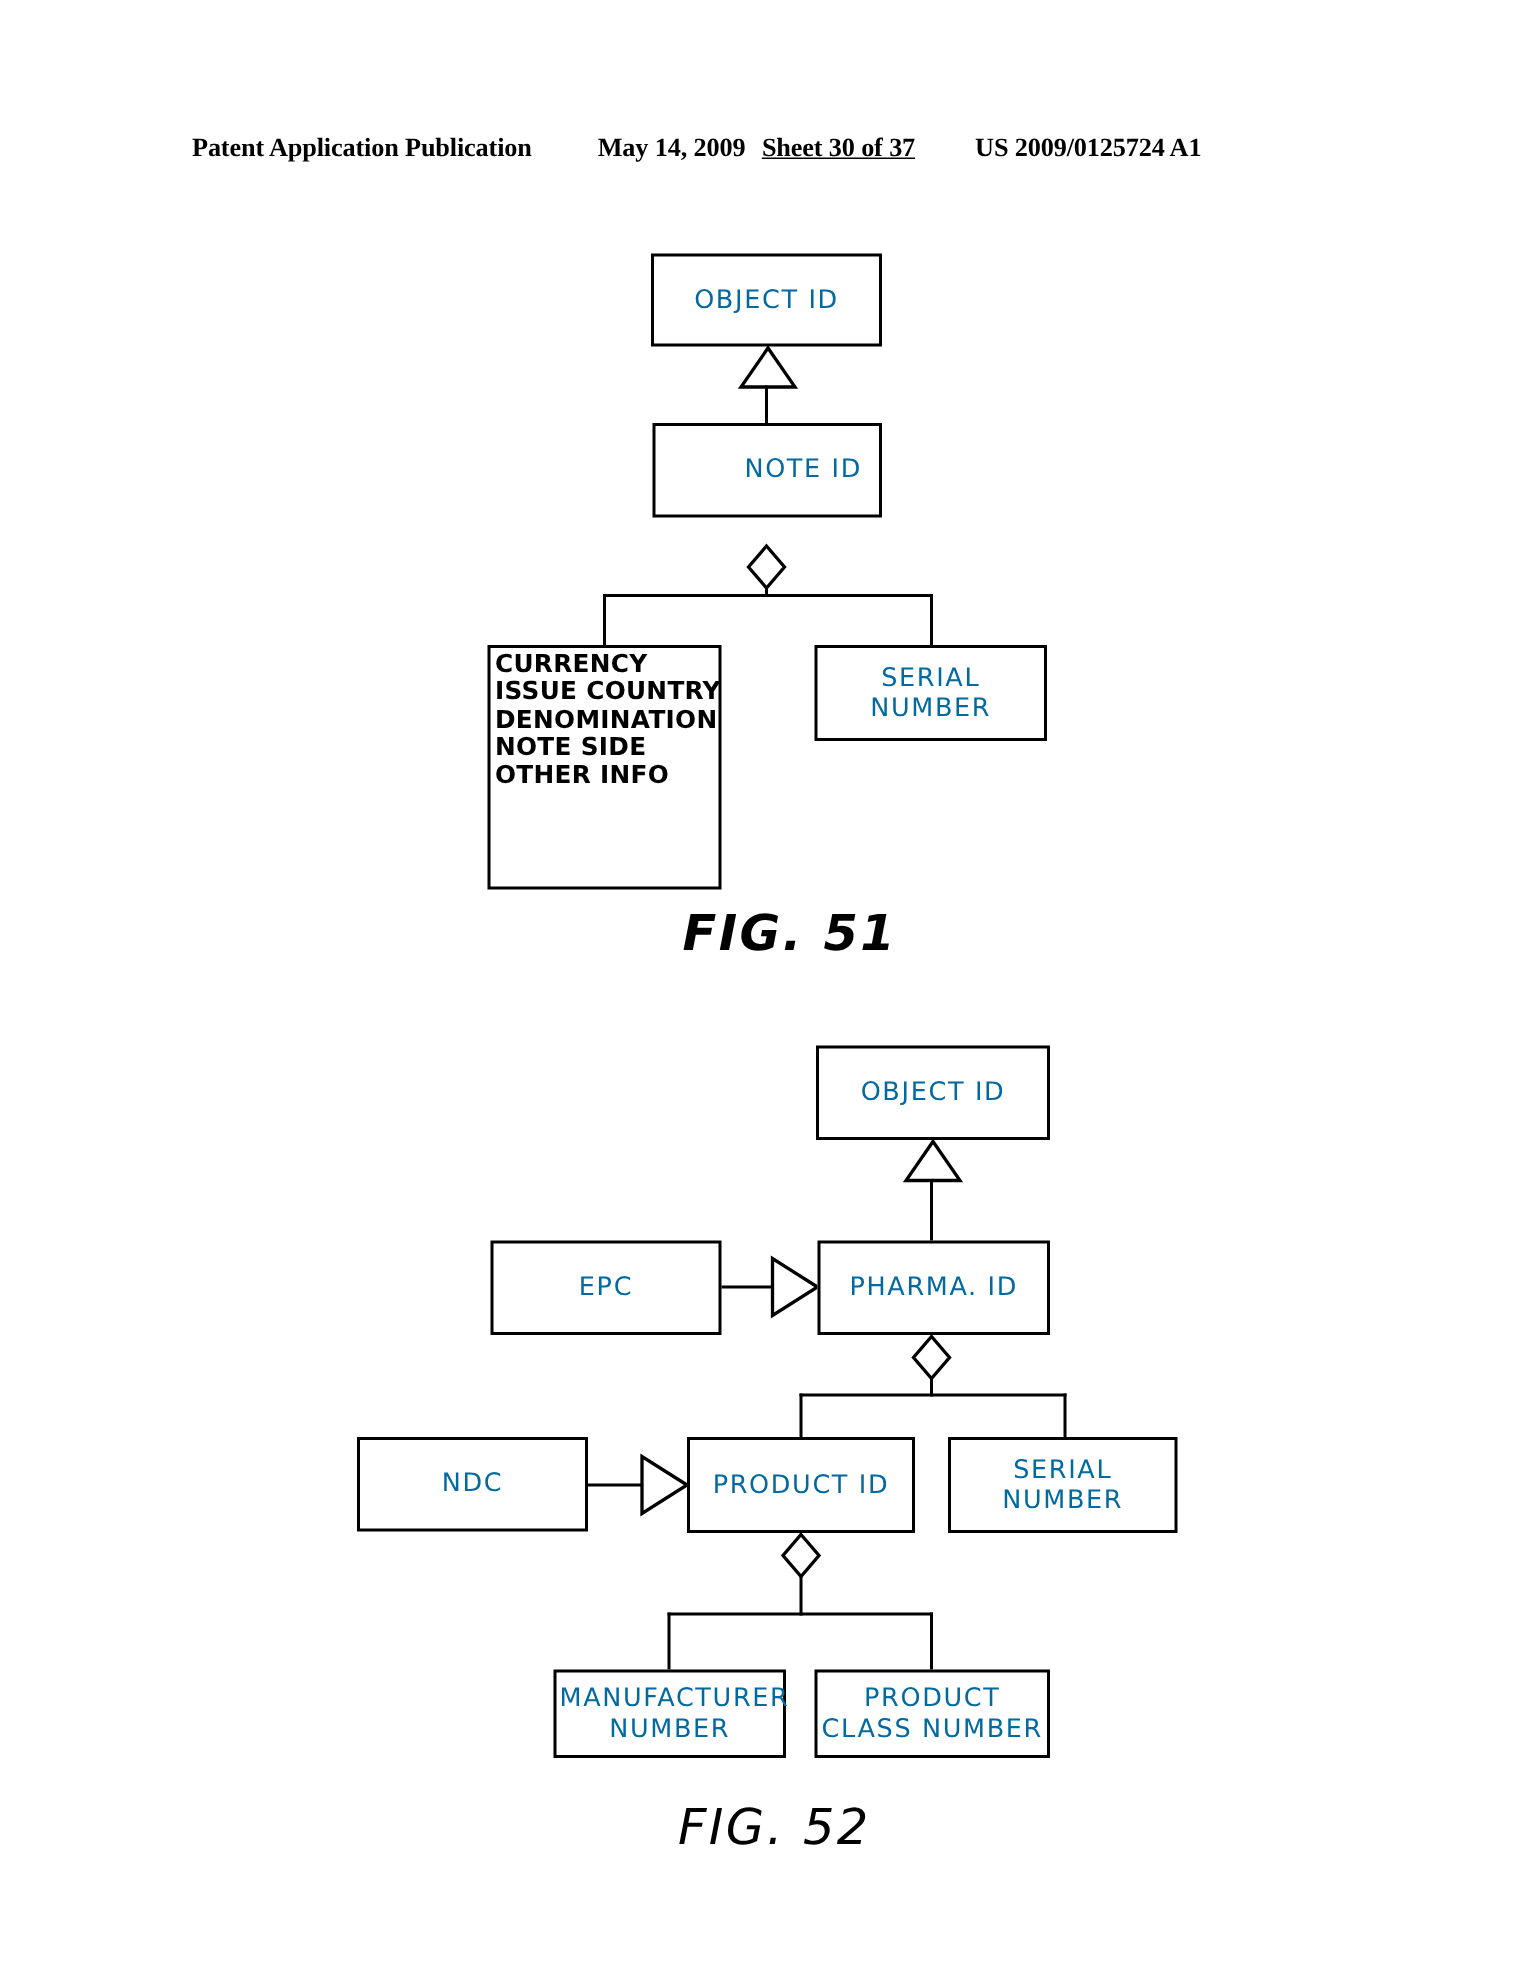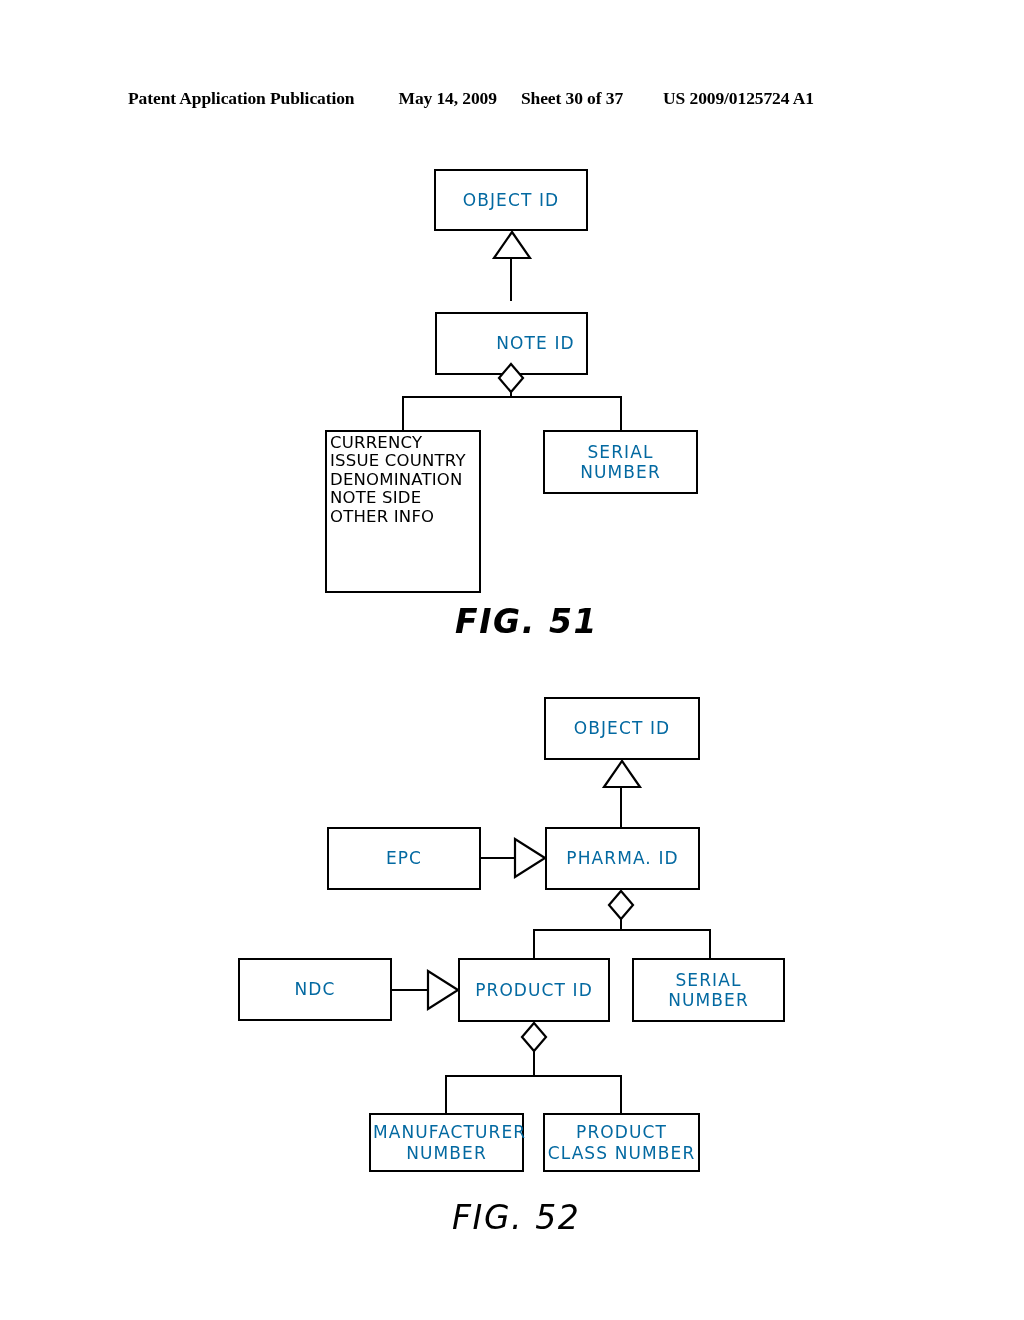--- a/index.html
+++ b/index.html
@@ -34,21 +34,21 @@
     font-family: "Liberation Serif", serif;
     font-weight: bold;
     font-size: 17.5px;
     letter-spacing: -0.1px;
     white-space: nowrap;
     display: flex;
     align-items: baseline;
   }
   .hdr-pub   { }
   .hdr-date  { margin-left: 44px; }
-  .hdr-sheet { margin-left: 24px; }
+  .hdr-sheet { margin-left: 11px; text-decoration: underline; }
   .hdr-num   { margin-left: 40px; }
 
   
   .figure { position: absolute; }
 
   .node {
     position: absolute;
     border: 2.2px solid #000;
     background: #ffffff;
     box-sizing: border-box;
@@ -81,21 +81,21 @@
     box-sizing: border-box;
   }
   .attr-list {
     padding: 2px 0 0 3px;
     font-family: "DejaVu Sans", sans-serif;
     font-size: 16.5px;
     line-height: 1.12;
     letter-spacing: 0.2px;
     white-space: nowrap;
   }
-  .attr-list .attr { display: block; }
+  .attr-list .attr { display: block; font-weight: bold; }
 
   
   .seg {
     position: absolute;
     background: #000;
   }
   .seg.v { width: 2.2px; }
   .seg.h { height: 2.2px; }
 
   
@@ -143,21 +143,21 @@
     </div>
 
     <div class="tri-up" style="left:493px; top:231px;">
       <svg width="38" height="28" viewBox="0 0 38 28">
         <polygon points="19,1 37,27 1,27" fill="#ffffff" stroke="#000000" stroke-width="2.2"></polygon>
       </svg>
     </div>
 
     <div class="seg v" style="left:510px; top:257px; height:44px;"></div>
 
-    <div class="node" style="left:435px; top:312px; width:153px; height:63px;padding-left:48px;">
+    <div class="node" style="left:435px; top:282px; width:153px; height:63px;padding-left:48px;">
       <div class="node-title">NOTE ID</div>
     </div>
 
     <div class="diamond" style="left:497px; top:363px;">
       <svg width="28" height="30" viewBox="0 0 28 30">
         <polygon points="14,1 26,15 14,29 2,15" fill="#ffffff" stroke="#000000" stroke-width="2.2"></polygon>
       </svg>
     </div>
 
     <div class="seg v" style="left:510px; top:391px; height:7px;"></div>

